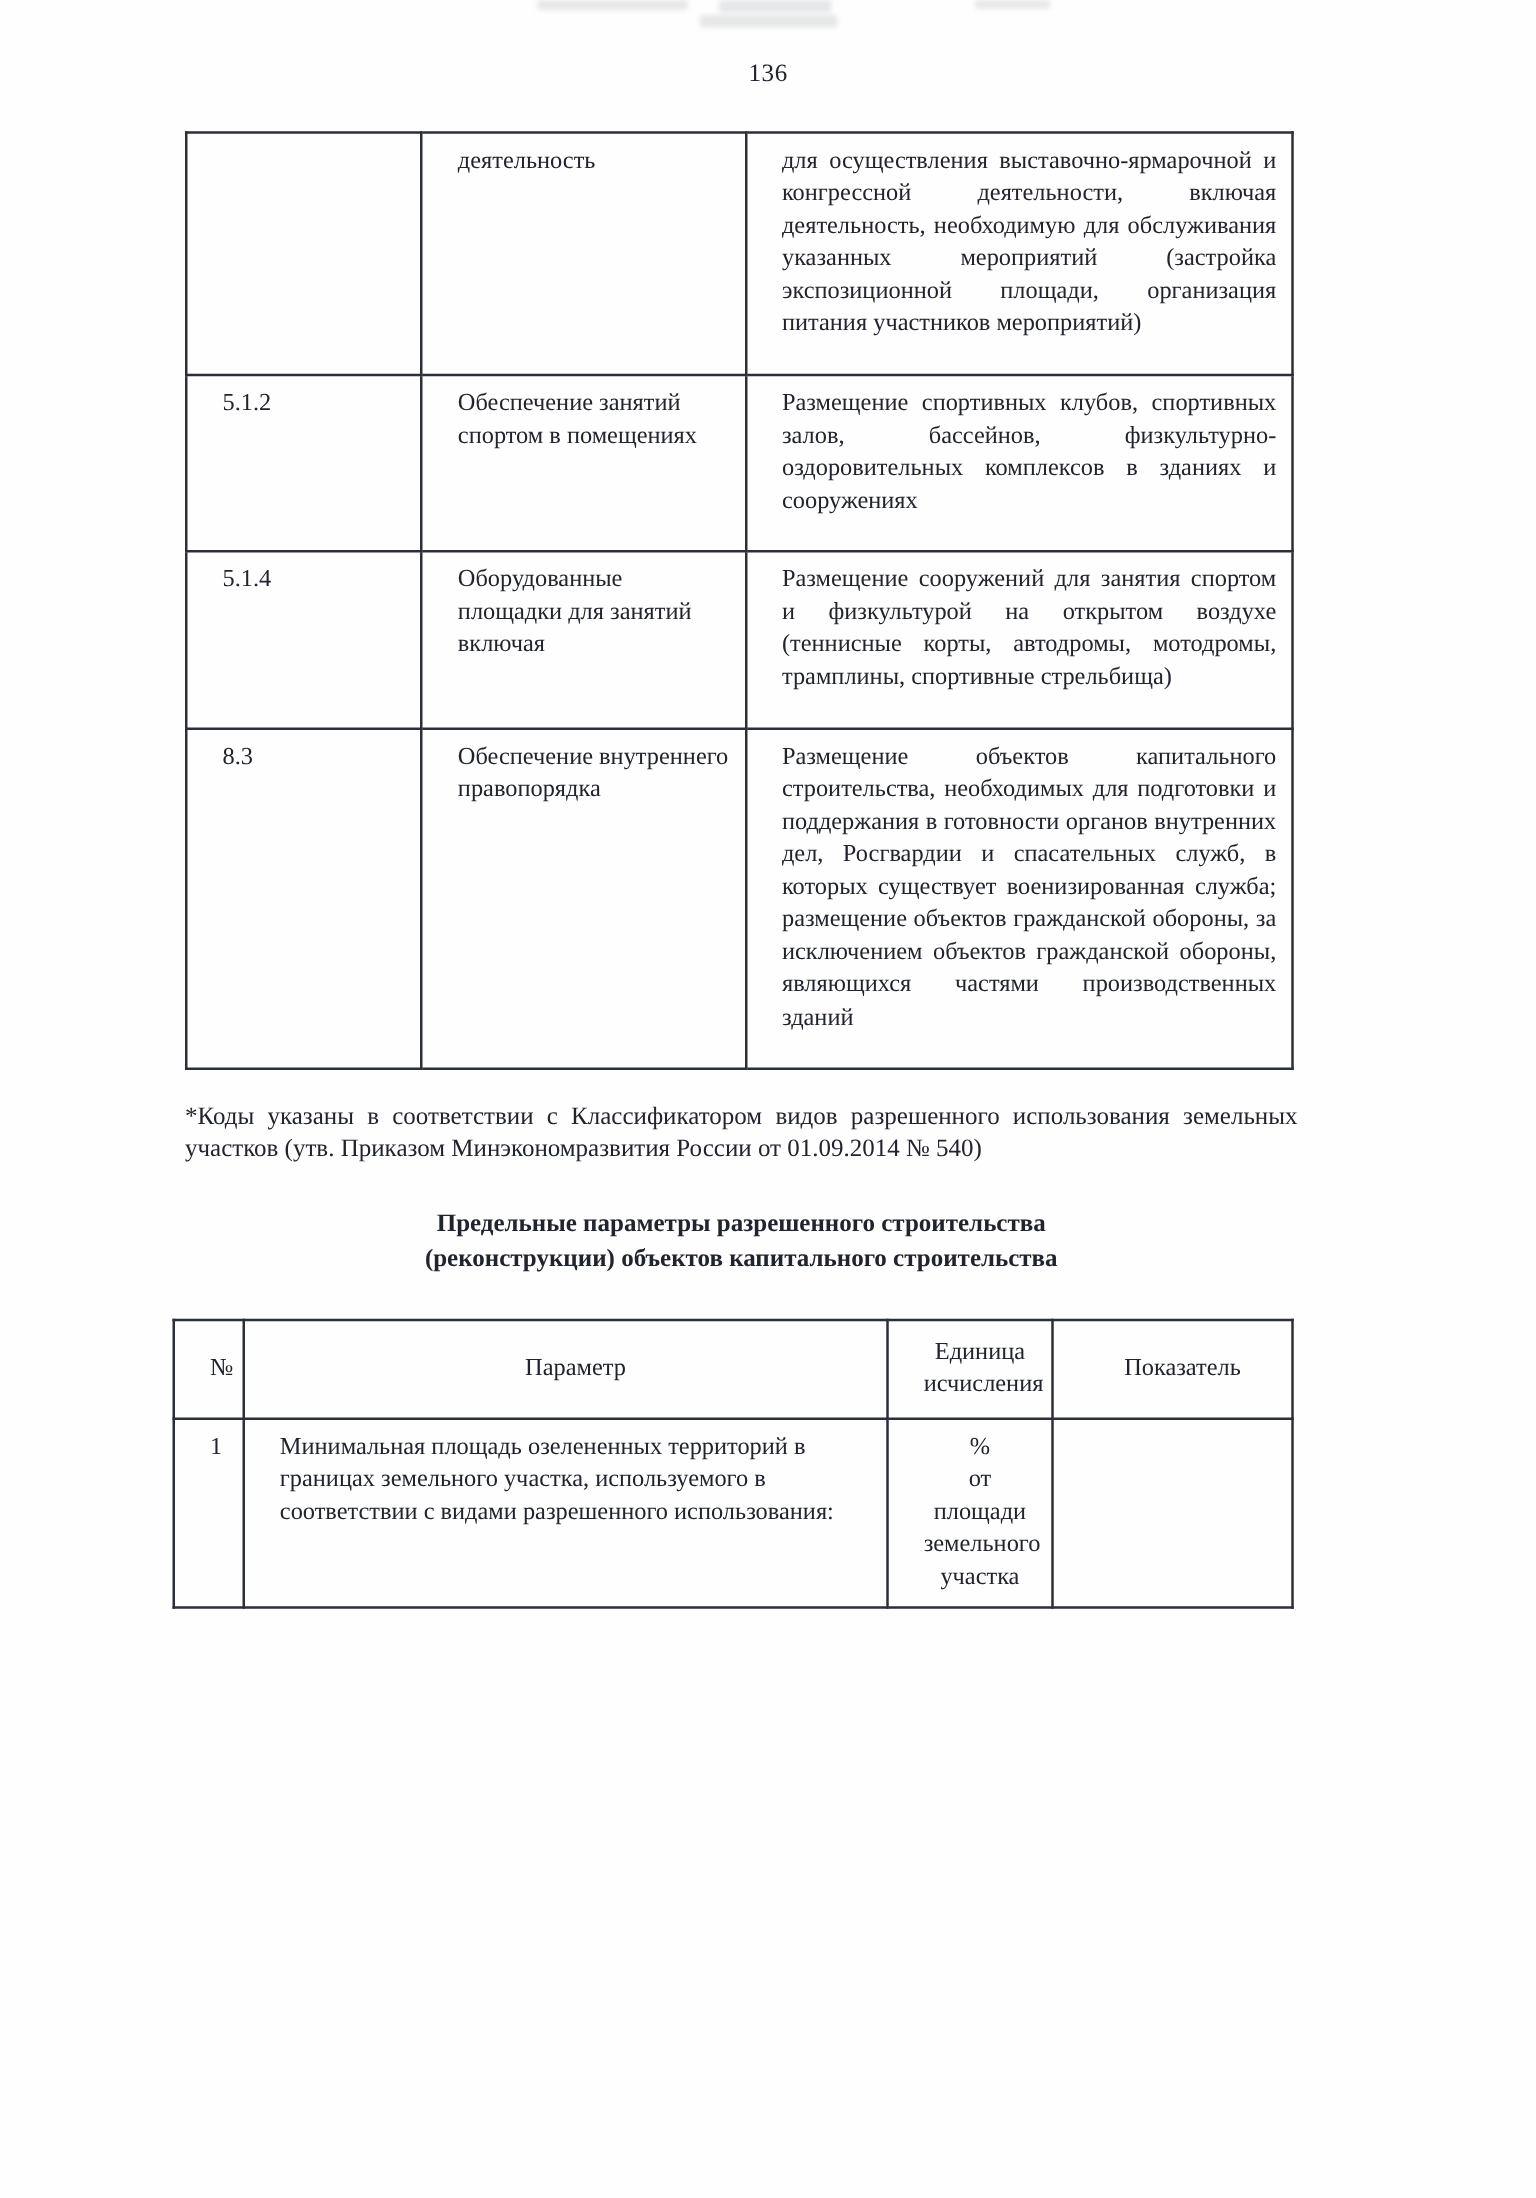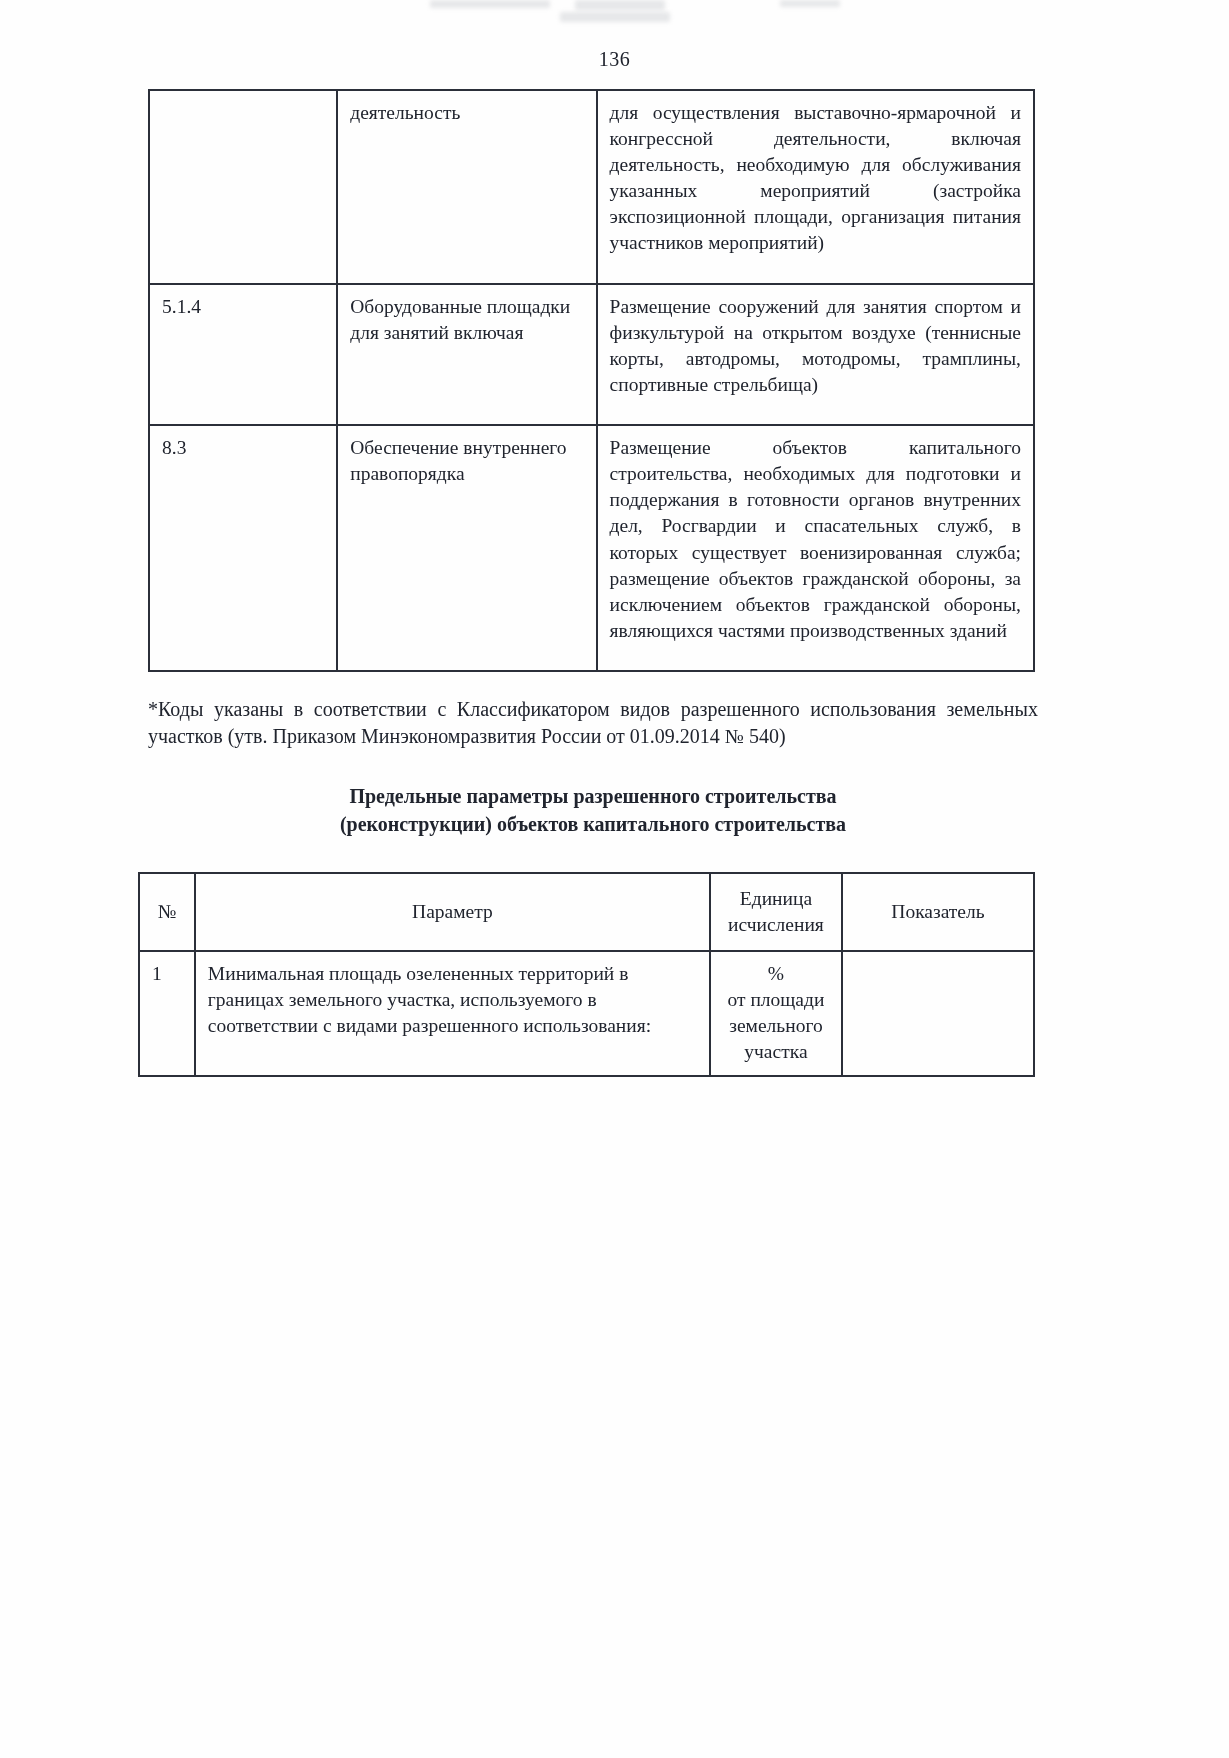--- a/index.html
+++ b/index.html
@@ -25,30 +25,30 @@
     position: absolute;
     background: #b9bcc2;
     opacity: .35;
     filter: blur(2px);
     border-radius: 2px;
   }
   .page-number {
     text-align: center;
     font-size: 20px;
     letter-spacing: .5px;
-    margin-bottom: 16px;
+    margin-bottom: 32px;
   }
   table {
     border-collapse: collapse;
     table-layout: fixed;
   }
   td {
     border: 2px solid #2b2f39;
     vertical-align: top;
-    padding: 9px 12px 14px 12px;
+    padding: 9px 12px 14px 28px;
     box-sizing: border-box;
   }
   
   .table1 {
     margin-left: 148px;
     width: 887px;
   }
   .table1 .c-code  { width: 167px; }
   .table1 .c-name  { width: 230px; }
   .table1 .c-desc  { width: 388px; text-align: justify; }
@@ -105,20 +105,25 @@
         <col class="c-name">
         <col class="c-desc">
     </colgroup>
     <tbody>
       <tr>
         <td class="c-code"></td>
         <td class="c-name">деятельность</td>
         <td class="c-desc">для осуществления выставочно-ярмарочной и конгрессной деятельности, включая деятельность, необходимую для обслуживания указанных мероприятий (застройка экспозиционной площади, организация питания участников мероприятий)</td>
       </tr>
       <tr>
+        <td class="c-code">5.1.2</td>
+        <td class="c-name">Обеспечение занятий спортом в помещениях</td>
+        <td class="c-desc">Размещение спортивных клубов, спортивных залов, бассейнов, физкультурно-оздоровительных комплексов в зданиях и сооружениях</td>
+      </tr>
+      <tr>
         <td class="c-code">5.1.4</td>
         <td class="c-name">Оборудованные площадки для занятий включая</td>
         <td class="c-desc">Размещение сооружений для занятия спортом и физкультурой на открытом воздухе (теннисные корты, автодромы, мотодромы, трамплины, спортивные стрельбища)</td>
       </tr>
       <tr>
         <td class="c-code">8.3</td>
         <td class="c-name">Обеспечение внутреннего правопорядка</td>
         <td class="c-desc">Размещение объектов капитального строительства, необходимых для подготовки и поддержания в готовности органов внутренних дел, Росгвардии и спасательных служб, в которых существует военизированная служба; размещение объектов гражданской обороны, за исключением объектов гражданской обороны, являющихся частями производственных зданий</td>
       </tr>
     </tbody>

